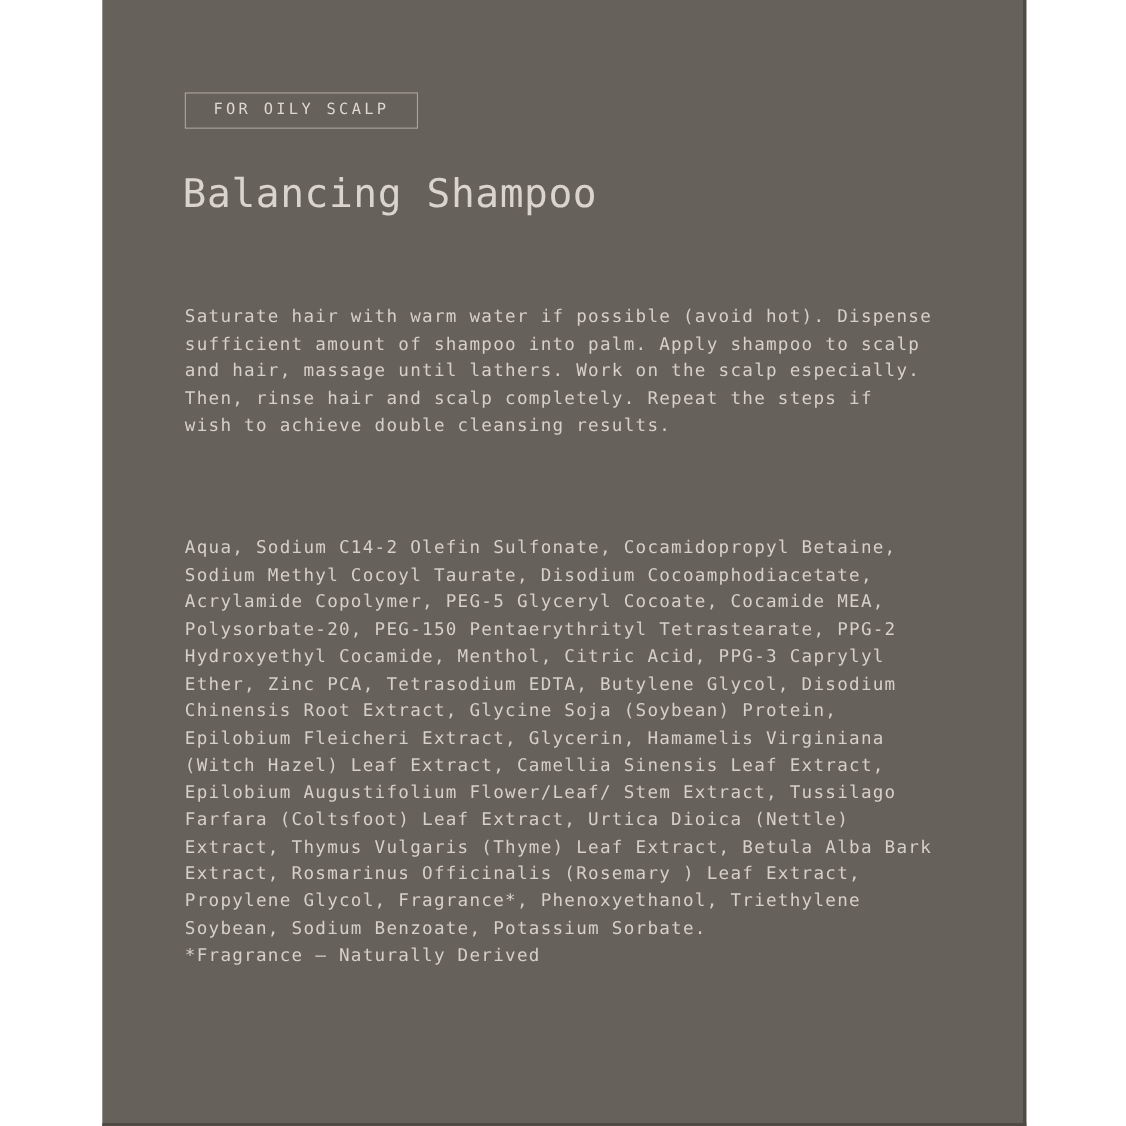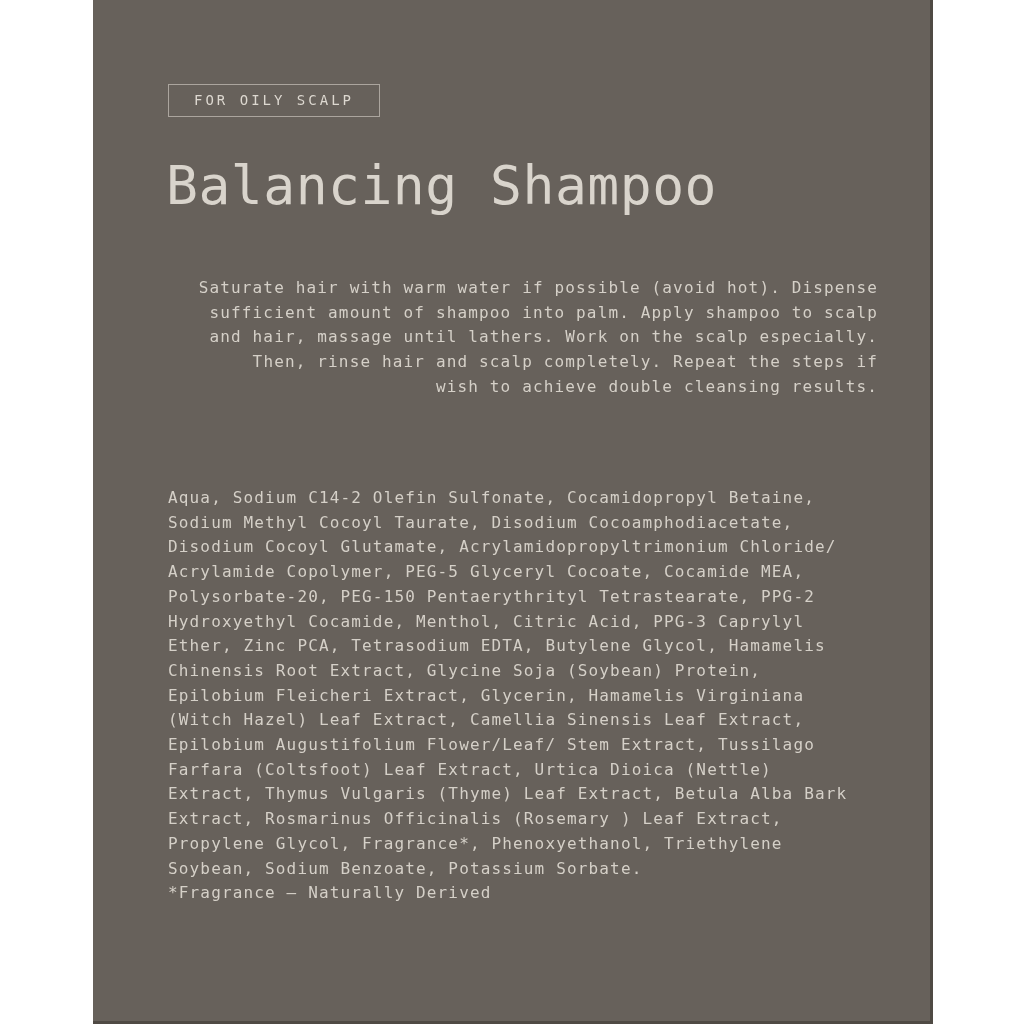--- a/index.html
+++ b/index.html
@@ -38,35 +38,35 @@
     color: #ddd8d0;
     font-size: 14px;
     letter-spacing: 3px;
     white-space: nowrap;
   }
   .title {
     position: absolute;
     left: 73px;
     top: 157px;
     color: #d9d4cc;
-    font-size: 53px;
+    font-size: 36px;
     letter-spacing: 0.5px;
     line-height: 1.1;
     white-space: nowrap;
   }
   .textblock {
     position: absolute;
     left: 75px;
     width: 710px;
     color: #d5d0c8;
     font-size: 16px;
     line-height: 24.7px;
     letter-spacing: 1.15px;
   }
-  .instructions { top: 276px; text-align: right; }
+  .instructions { top: 276px; }
   .ingredients  { top: 486px; }
   .textline { white-space: nowrap; }
 </style>
 </head>
 <body>
 
 <div class="stage">
   <div class="card">
 
     <div class="badge">
@@ -79,25 +79,24 @@
       <div class="textline">Saturate hair with warm water if possible (avoid hot). Dispense</div>
       <div class="textline">sufficient amount of shampoo into palm. Apply shampoo to scalp</div>
       <div class="textline">and hair, massage until lathers. Work on the scalp especially.</div>
       <div class="textline">Then, rinse hair and scalp completely. Repeat the steps if</div>
       <div class="textline">wish to achieve double cleansing results.</div>
     </div>
 
     <div class="textblock ingredients">
       <div class="textline">Aqua, Sodium C14-2 Olefin Sulfonate, Cocamidopropyl Betaine,</div>
       <div class="textline">Sodium Methyl Cocoyl Taurate, Disodium Cocoamphodiacetate,</div>
-      <div class="textline">Disodium Cocoyl Glutamate, Acrylamidopropyltrimonium Chloride/</div>
       <div class="textline">Acrylamide Copolymer, PEG-5 Glyceryl Cocoate, Cocamide MEA,</div>
       <div class="textline">Polysorbate-20, PEG-150 Pentaerythrityl Tetrastearate, PPG-2</div>
       <div class="textline">Hydroxyethyl Cocamide, Menthol, Citric Acid, PPG-3 Caprylyl</div>
-      <div class="textline">Ether, Zinc PCA, Tetrasodium EDTA, Butylene Glycol, Hamamelis</div>
+      <div class="textline">Ether, Zinc PCA, Tetrasodium EDTA, Butylene Glycol, Disodium</div>
       <div class="textline">Chinensis Root Extract, Glycine Soja (Soybean) Protein,</div>
       <div class="textline">Epilobium Fleicheri Extract, Glycerin, Hamamelis Virginiana</div>
       <div class="textline">(Witch Hazel) Leaf Extract, Camellia Sinensis Leaf Extract,</div>
       <div class="textline">Epilobium Augustifolium Flower/Leaf/ Stem Extract, Tussilago</div>
       <div class="textline">Farfara (Coltsfoot) Leaf Extract, Urtica Dioica (Nettle)</div>
       <div class="textline">Extract, Thymus Vulgaris (Thyme) Leaf Extract, Betula Alba Bark</div>
       <div class="textline">Extract, Rosmarinus Officinalis (Rosemary ) Leaf Extract,</div>
       <div class="textline">Propylene Glycol, Fragrance*, Phenoxyethanol, Triethylene</div>
       <div class="textline">Soybean, Sodium Benzoate, Potassium Sorbate.</div>
       <div class="textline">*Fragrance – Naturally Derived</div>

